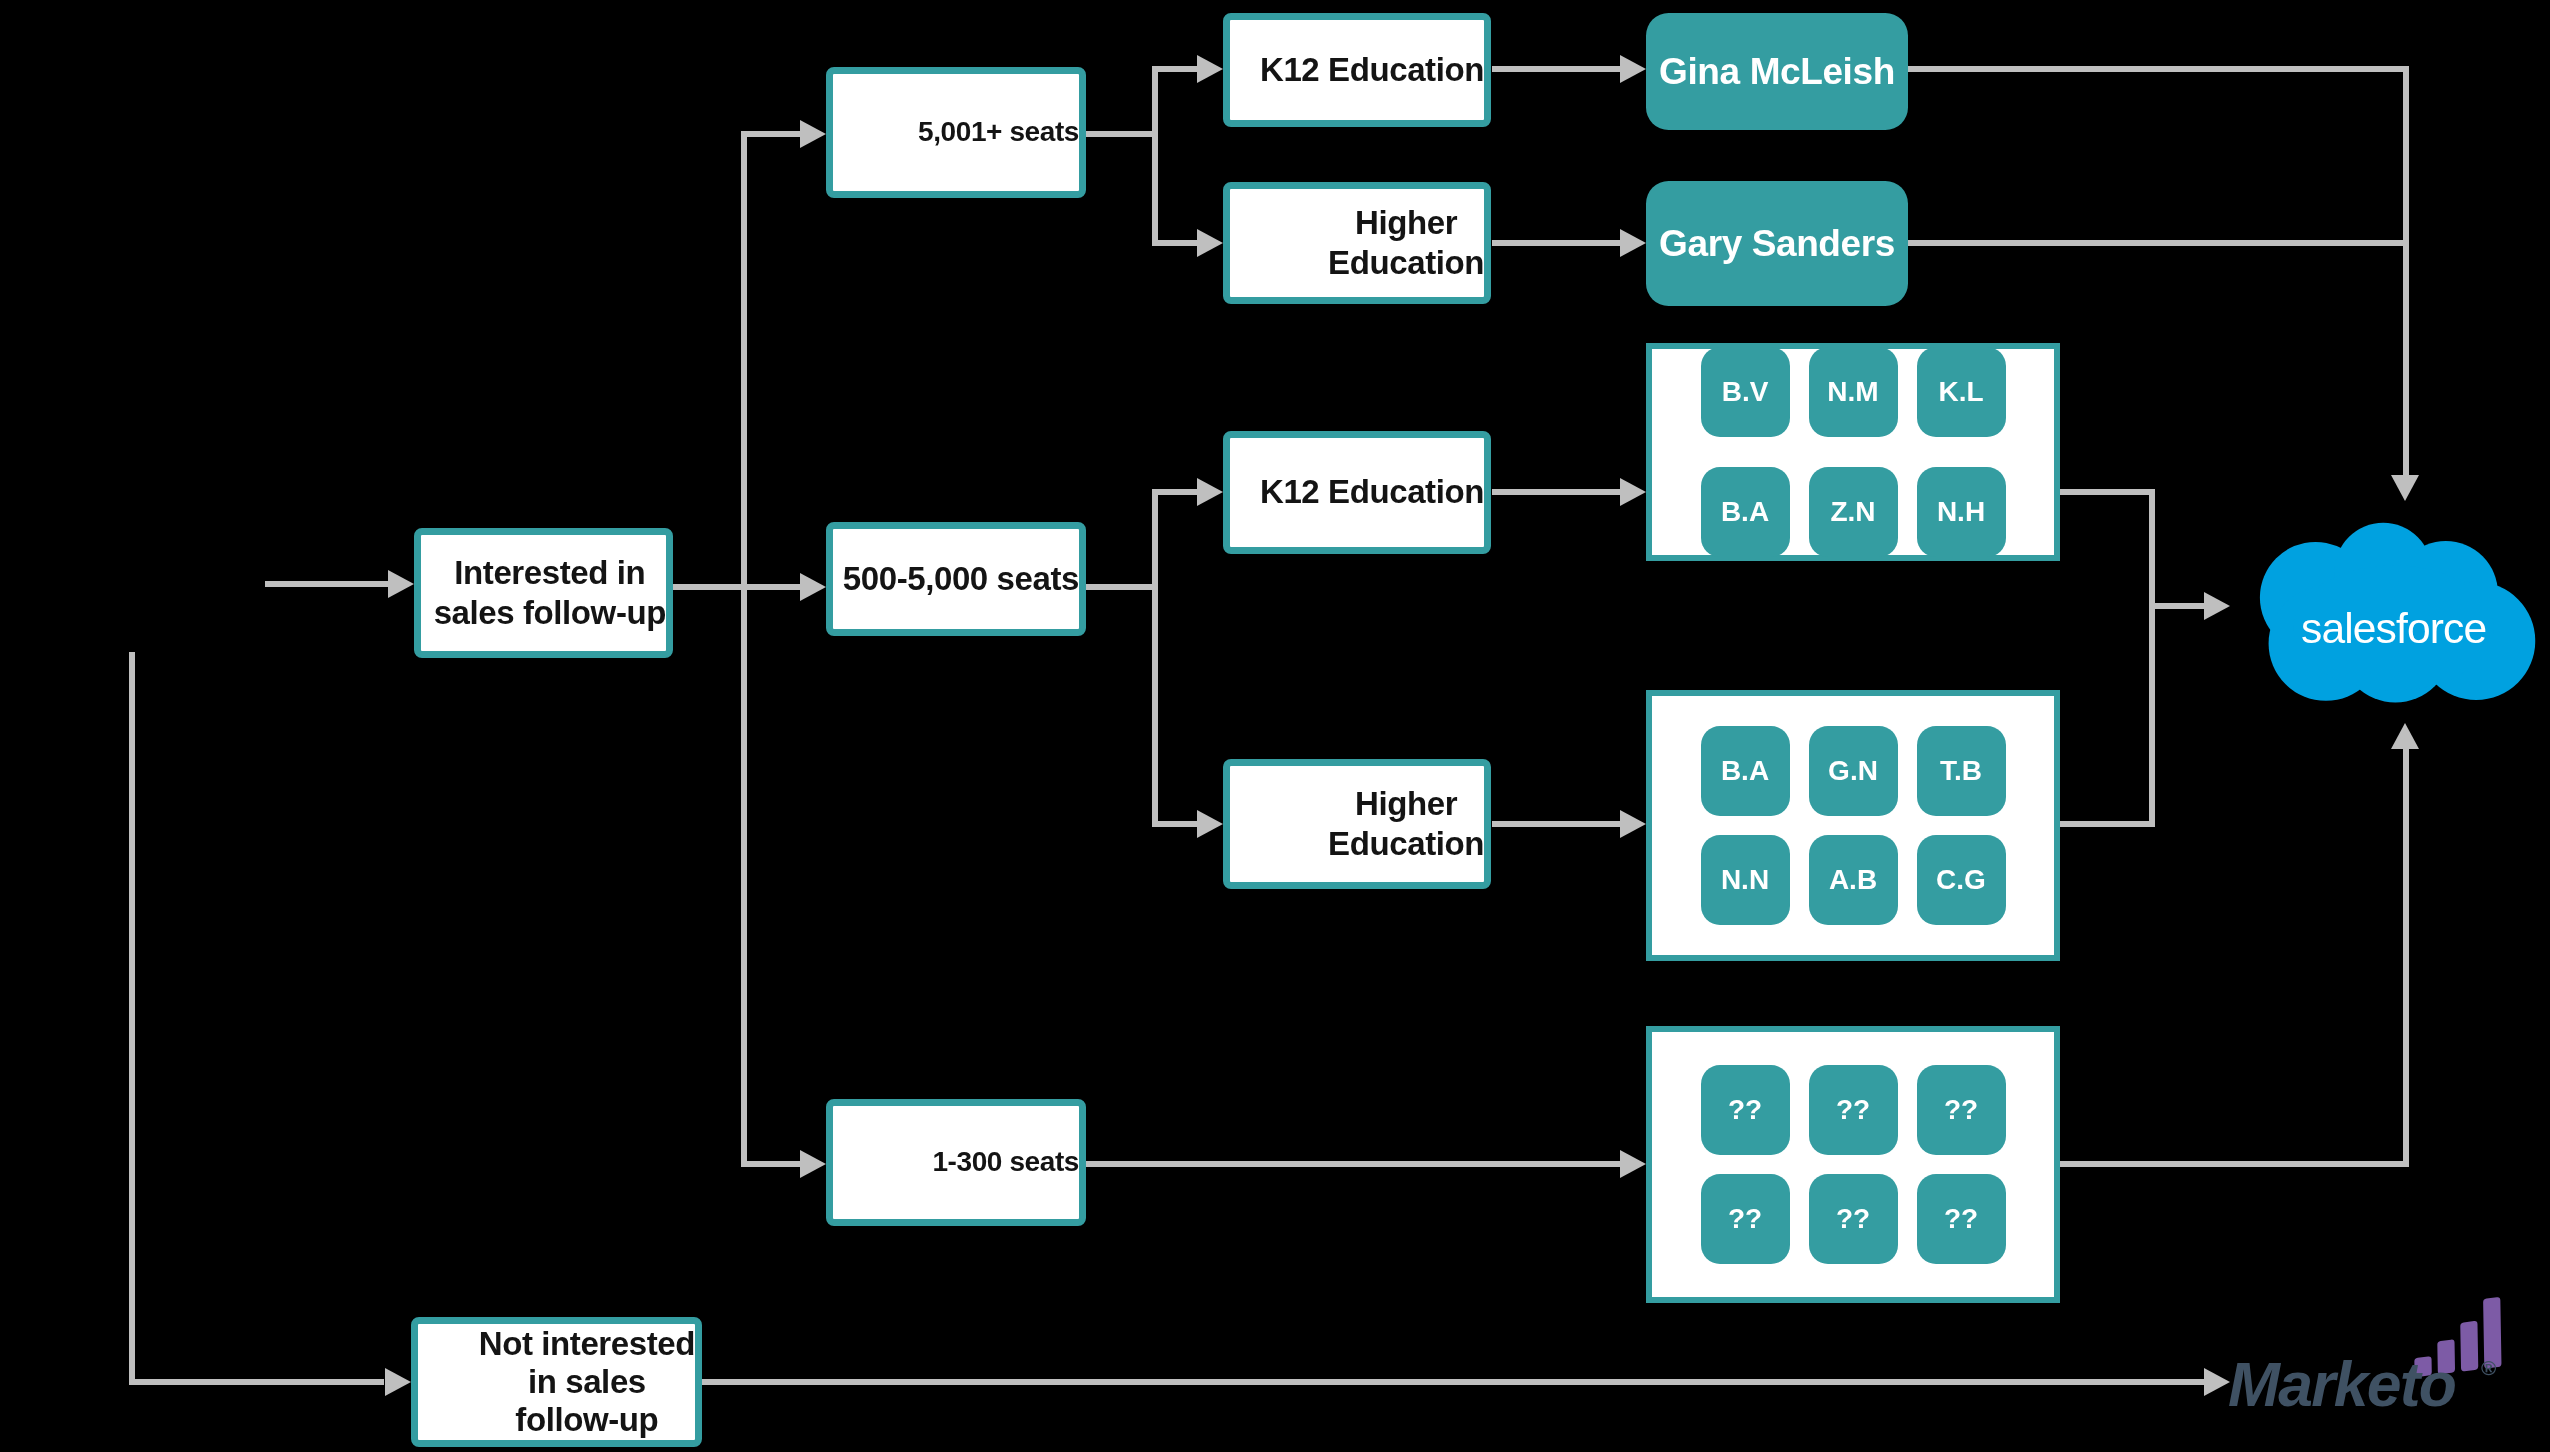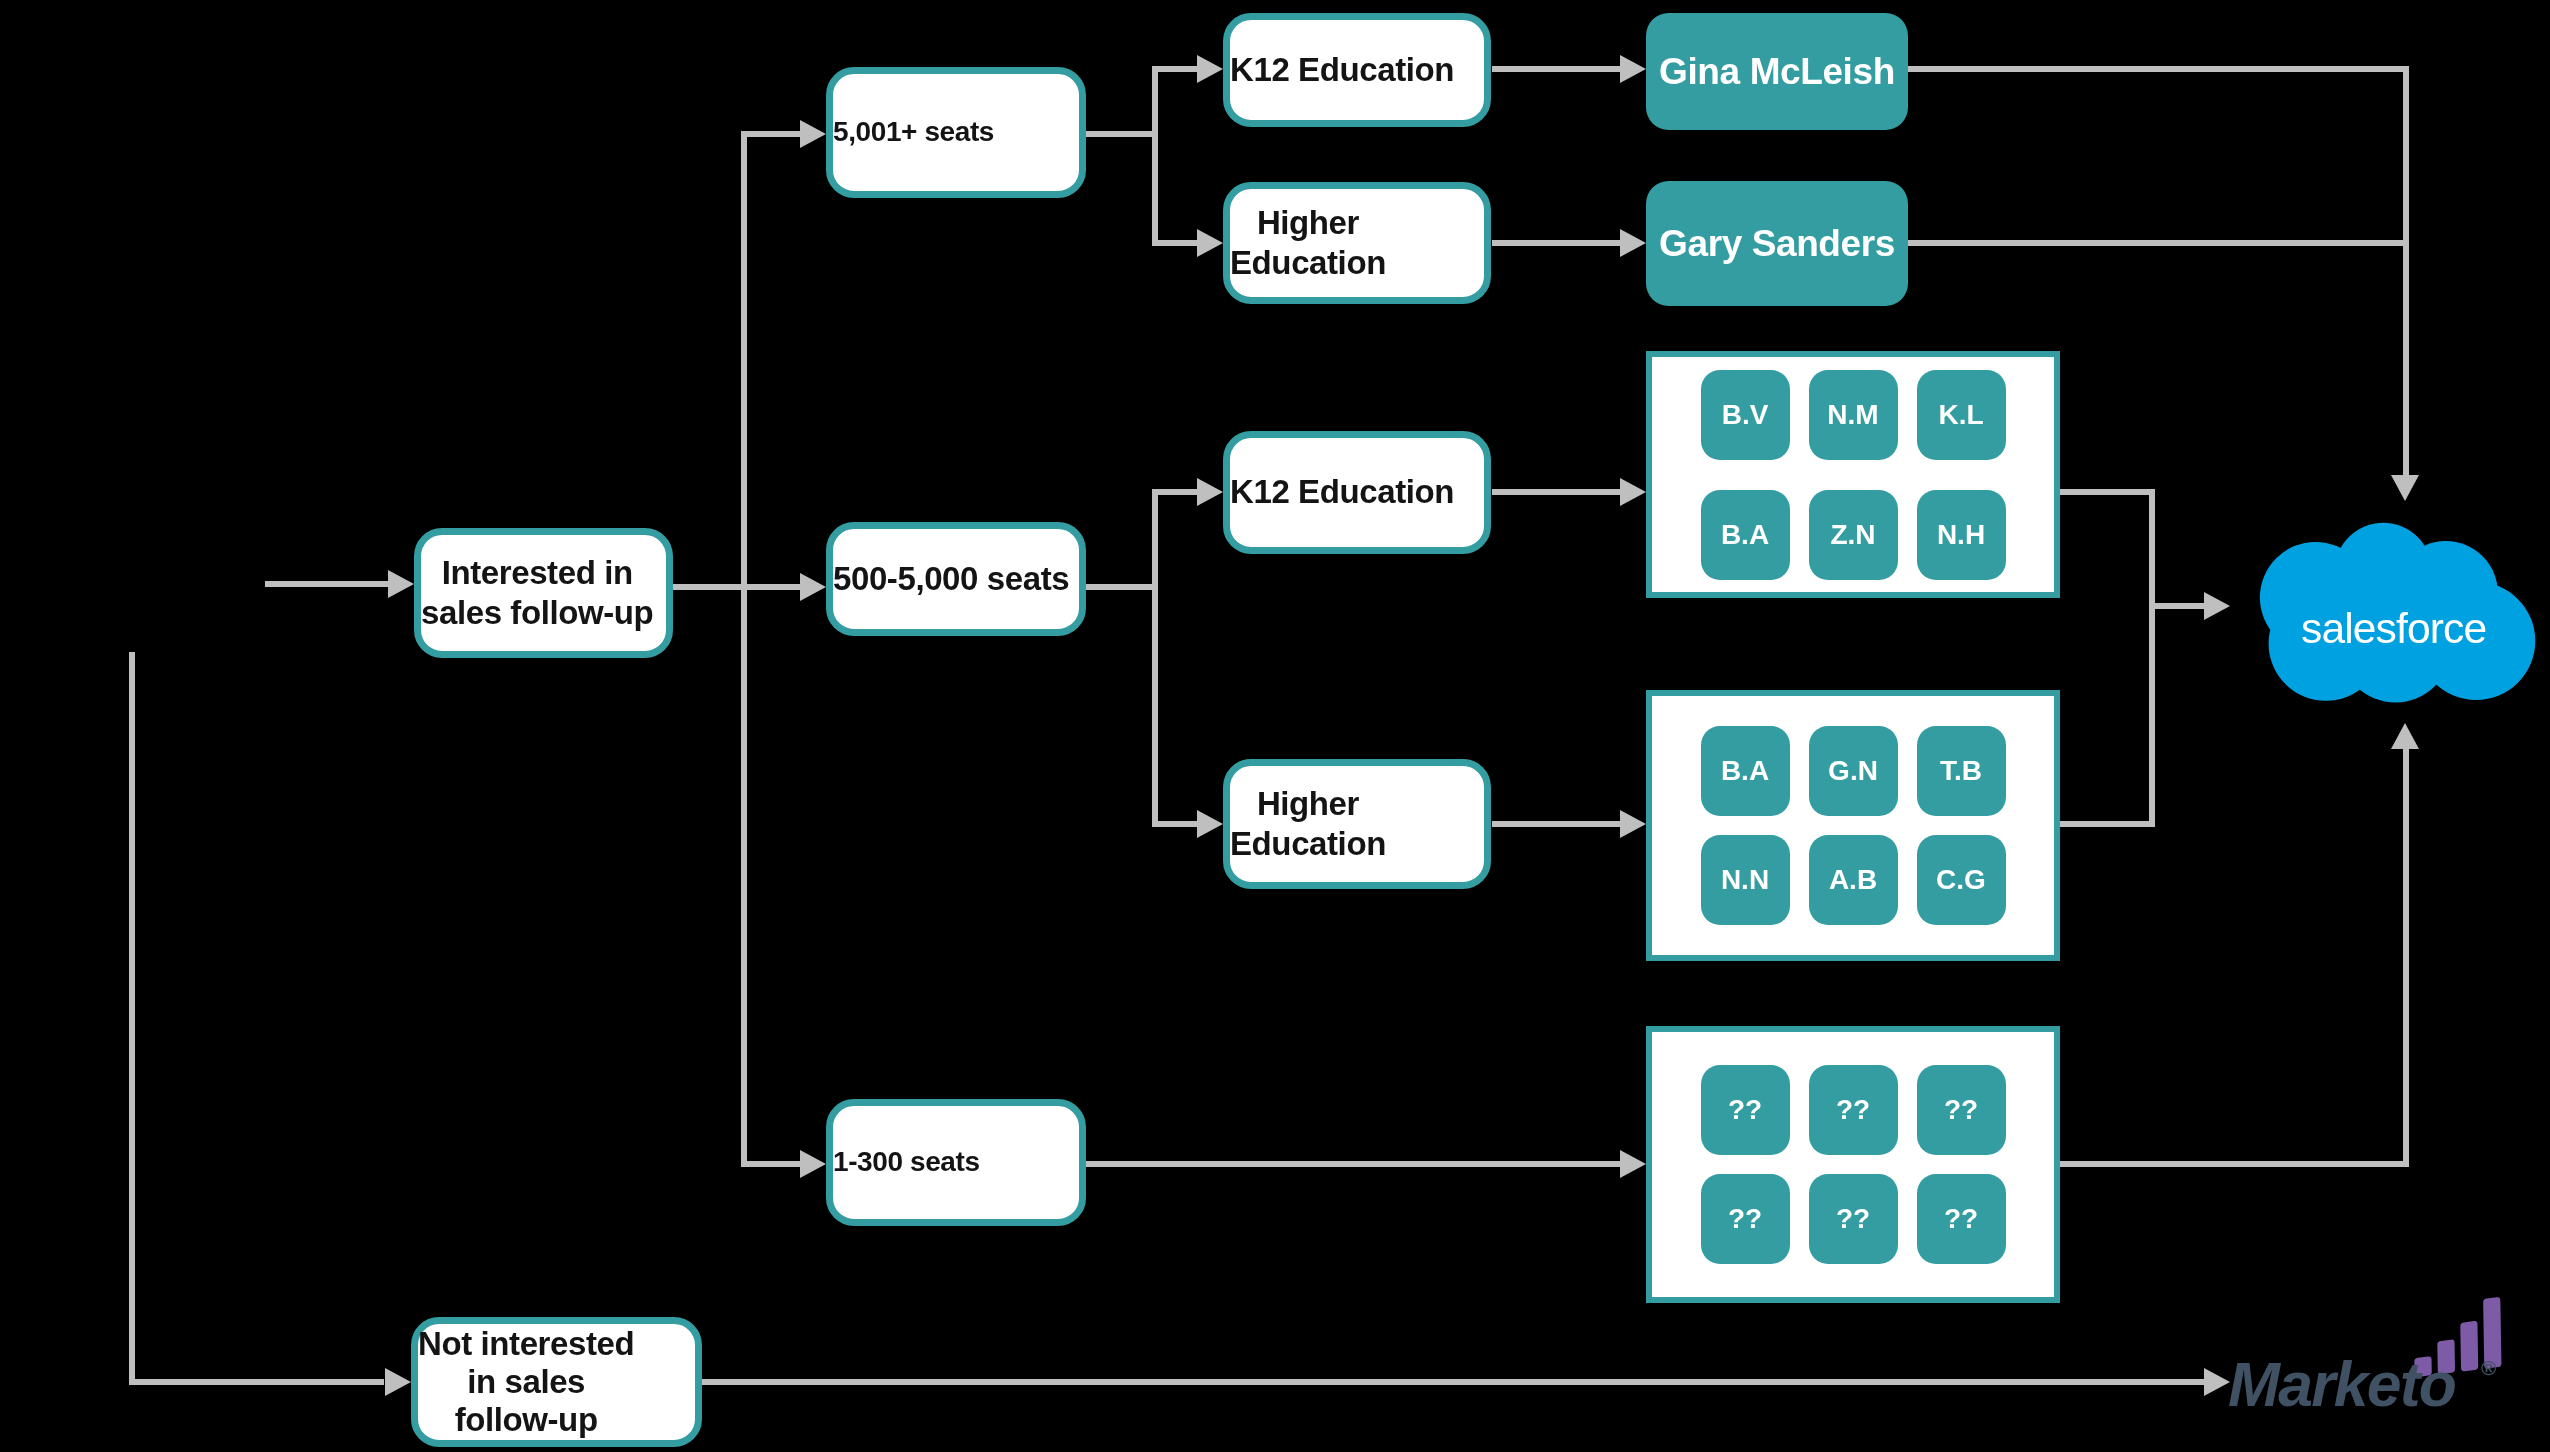--- a/index.html
+++ b/index.html
@@ -1,22 +1,22 @@
 <!DOCTYPE html>
 <html style="font-size:14px"><head>
 <meta charset="utf-8">
 <style>
   html,body{margin:0;padding:0;background:#000;}
   #canvas{position:relative;width:2550px;height:1453px;background:#000000;
           font-family:"Liberation Sans",sans-serif;overflow:hidden;}
 
   
   .node{position:absolute;box-sizing:border-box;background:#FFFFFF;
-        border:7px solid #349DA1;border-radius:28px;
-        display:flex;align-items:center;justify-content:flex-start;}
+        border:7px solid #349DA1;border-radius:8px;
+        display:flex;align-items:center;justify-content:flex-end;}
   .node .lbl{font-weight:700;font-size:33px;line-height:1.22;color:#141414;
              text-align:center;white-space:pre-line;letter-spacing:-0.4px;}
   .node.big .lbl{font-size:28px;}
 
   .namebox{position:absolute;box-sizing:border-box;background:#349DA1;
            border-radius:22.6px;display:flex;align-items:center;justify-content:center;}
   .namebox .lbl{font-weight:700;font-size:37px;color:#FFFFFF;letter-spacing:-0.4px;}
 
   
   .gridbox{position:absolute;box-sizing:border-box;background:#FFFFFF;
@@ -147,21 +147,21 @@
   </div>
 
   <div class="namebox" style="left:1646px;top:13px;width:262px;height:117px;">
     <span class="lbl">Gina McLeish</span>
   </div>
 
   <div class="namebox" style="left:1646px;top:181px;width:262px;height:125px;">
     <span class="lbl">Gary Sanders</span>
   </div>
 
-  <div class="gridbox" style="left:1646px;top:351px;width:414px;height:247px;gap:30px;">
+  <div class="gridbox" style="left:1646px;top:343px;width:414px;height:218px;gap:30px;">
     <div class="gridrow">
       <div class="tile">B.V</div>
       <div class="tile">N.M</div>
       <div class="tile">K.L</div>
     </div>
     <div class="gridrow">
       <div class="tile">B.A</div>
       <div class="tile">Z.N</div>
       <div class="tile">N.H</div>
     </div>

